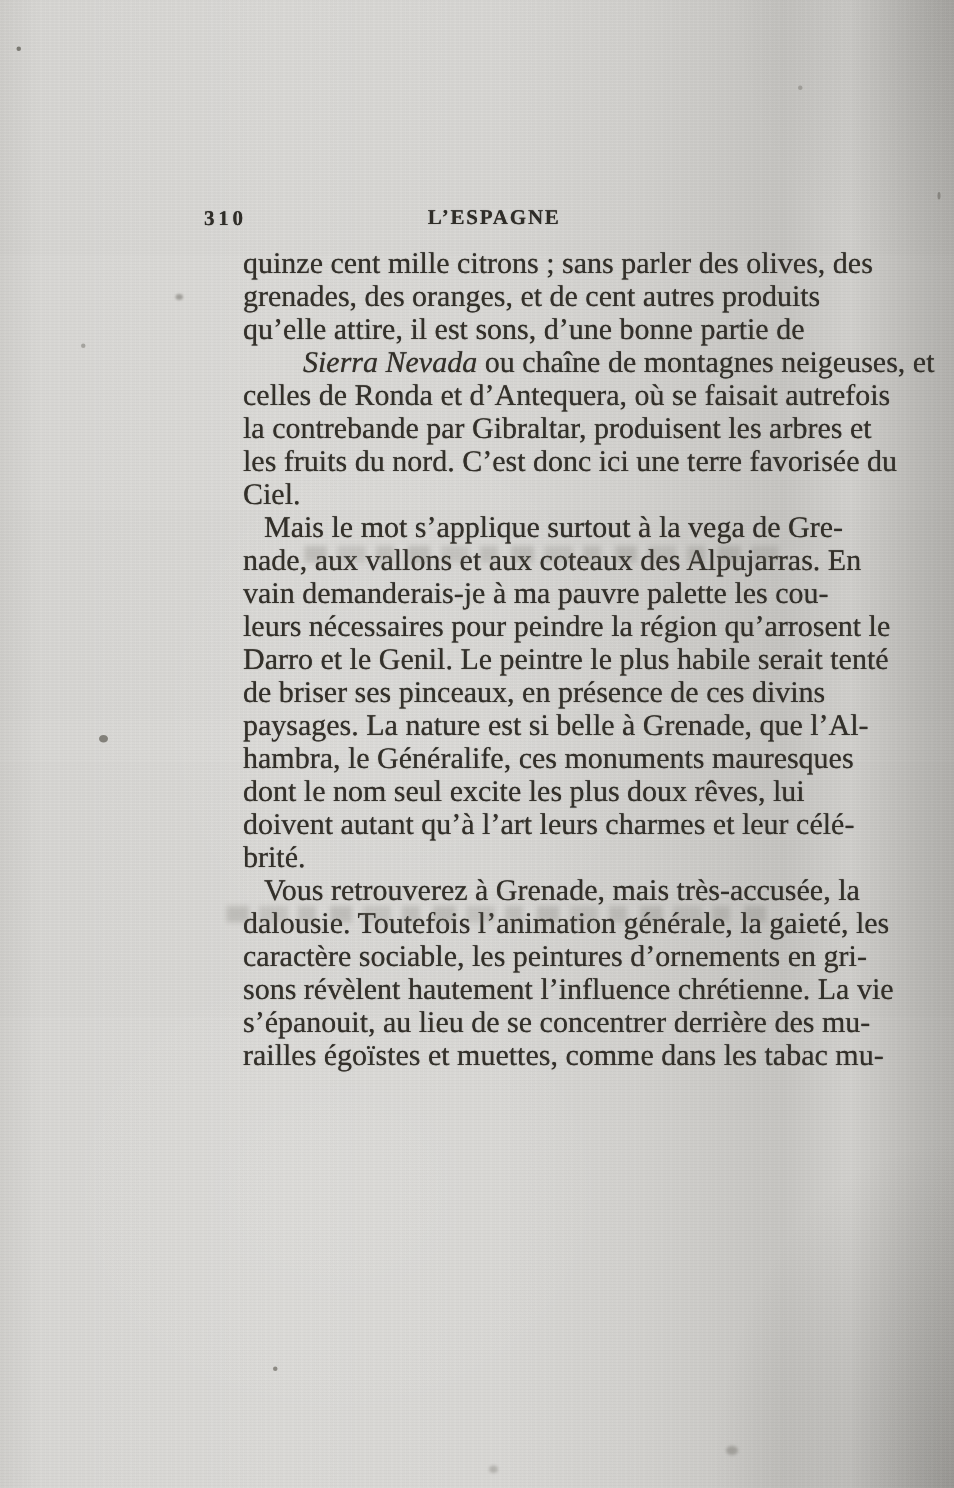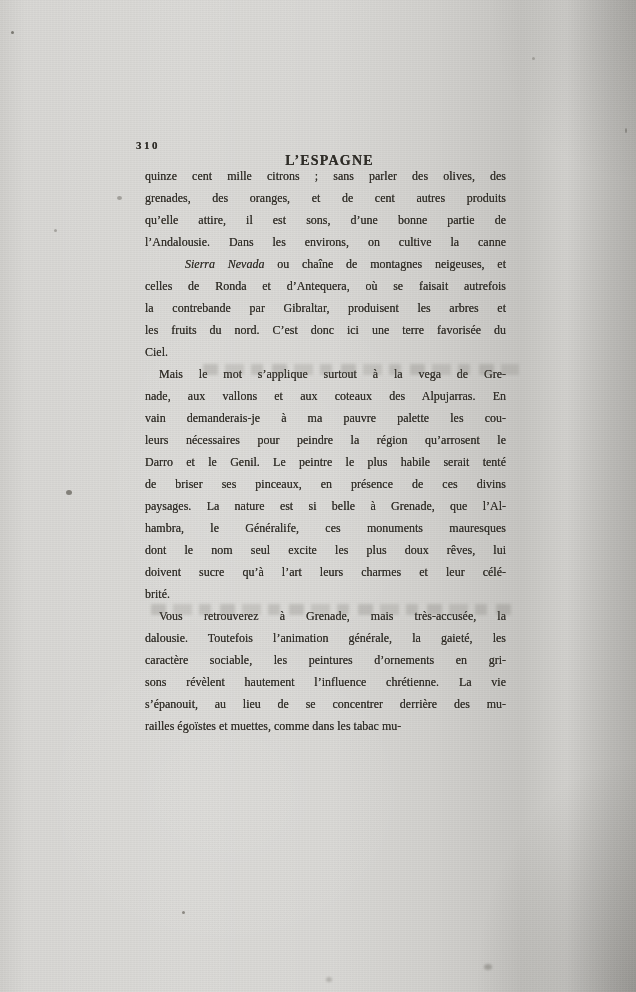--- a/index.html
+++ b/index.html
@@ -40,41 +40,41 @@
     width: 361px;
     height: 18px;
     font-family: "Liberation Serif", "DejaVu Serif", serif;
     color: #2f2d28;
     text-shadow: 0 0 0.5px rgba(47,45,40,.8);
   }
   .page-number {
     position: absolute;
     left: -13px;
     top: 1px;
-    font-size: 11px;
+    font-size: 14px;
     font-weight: bold;
     letter-spacing: 2.5px;
   }
   .running-title {
     position: absolute;
     left: 0;
     right: 0;
-    top: 15px;
+    top: 0;
     text-align: center;
     font-size: 14px;
     font-weight: bold;
     letter-spacing: 1.2px;
   }
   .text-block {
     position: absolute;
-    left: 145px;
+    left: 162px;
     top: 165px;
     width: 361px;
     font-family: "Liberation Serif", "DejaVu Serif", serif;
-    font-size: 12px;
+    font-size: 20px;
     line-height: 22px;
     color: #33302a;
     text-shadow: 0 0 0.55px rgba(51,48,42,.85);
   }
   .paragraph { margin: 0; }
   .line {
     text-align: justify;
     text-align-last: justify;
     height: 22px;
     overflow: visible;
@@ -111,38 +111,37 @@
   <div class="header">
     <span class="page-number">310</span>
     <span class="running-title">L’ESPAGNE</span>
   </div>
 
   <div class="text-block" style="color: rgb(51, 48, 42);">
       <div class="paragraph">
         <div class="line"><span>quinze cent mille citrons ; sans parler des olives, des</span></div>
         <div class="line"><span>grenades, des oranges, et de cent autres produits</span></div>
         <div class="line"><span>qu’elle attire, il est sons, d’une bonne partie de</span></div>
-        <div class="line"><span>l’Andalousie. Dans les environs, on cultive la canne</span></div>
         <div class="line"><em>Sierra Nevada</em><span> ou chaîne de montagnes neigeuses, et</span></div>
         <div class="line"><span>celles de Ronda et d’Antequera, où se faisait autrefois</span></div>
         <div class="line"><span>la contrebande par Gibraltar, produisent les arbres et</span></div>
         <div class="line"><span>les fruits du nord. C’est donc ici une terre favorisée du</span></div>
         <div class="line para-end"><span>Ciel.</span></div>
       </div>
       <div class="paragraph">
         <div class="line indent"><span>Mais le mot s’applique surtout à la vega de Gre-</span></div>
         <div class="line"><span>nade, aux vallons et aux coteaux des Alpujarras. En</span></div>
         <div class="line"><span>vain demanderais-je à ma pauvre palette les cou-</span></div>
         <div class="line"><span>leurs nécessaires pour peindre la région qu’arrosent le</span></div>
         <div class="line"><span>Darro et le Genil. Le peintre le plus habile serait tenté</span></div>
         <div class="line"><span>de briser ses pinceaux, en présence de ces divins</span></div>
         <div class="line"><span>paysages. La nature est si belle à Grenade, que l’Al-</span></div>
         <div class="line"><span>hambra, le Généralife, ces monuments mauresques</span></div>
         <div class="line"><span>dont le nom seul excite les plus doux rêves, lui</span></div>
-        <div class="line"><span>doivent sucre qu’à l’art leurs charmes et leur célé-</span></div>
+        <div class="line"><span>doivent autant qu’à l’art leurs charmes et leur célé-</span></div>
         <div class="line para-end"><span>brité.</span></div>
       </div>
       <div class="paragraph">
         <div class="line indent"><span>Vous retrouverez à Grenade, mais très-accusée, la</span></div>
         <div class="line"><span>dalousie. Toutefois l’animation générale, la gaieté, les</span></div>
         <div class="line"><span>caractère sociable, les peintures d’ornements en gri-</span></div>
         <div class="line"><span>sons révèlent hautement l’influence chrétienne. La vie</span></div>
         <div class="line"><span>s’épanouit, au lieu de se concentrer derrière des mu-</span></div>
         <div class="line para-end"><span>railles égoïstes et muettes, comme dans les tabac mu-</span></div>
       </div>

